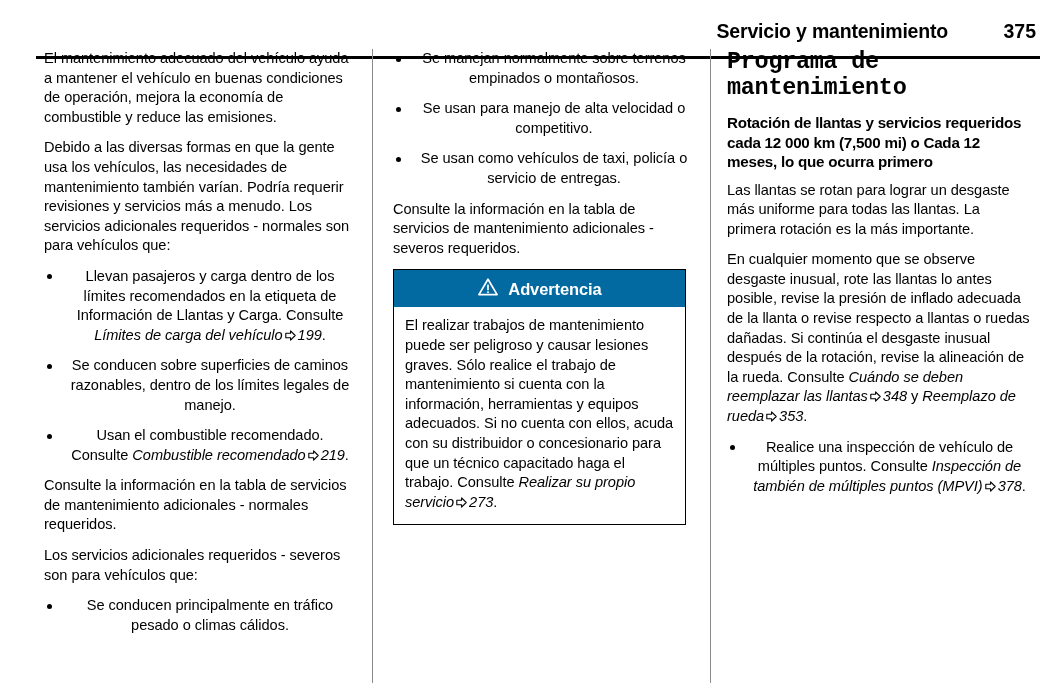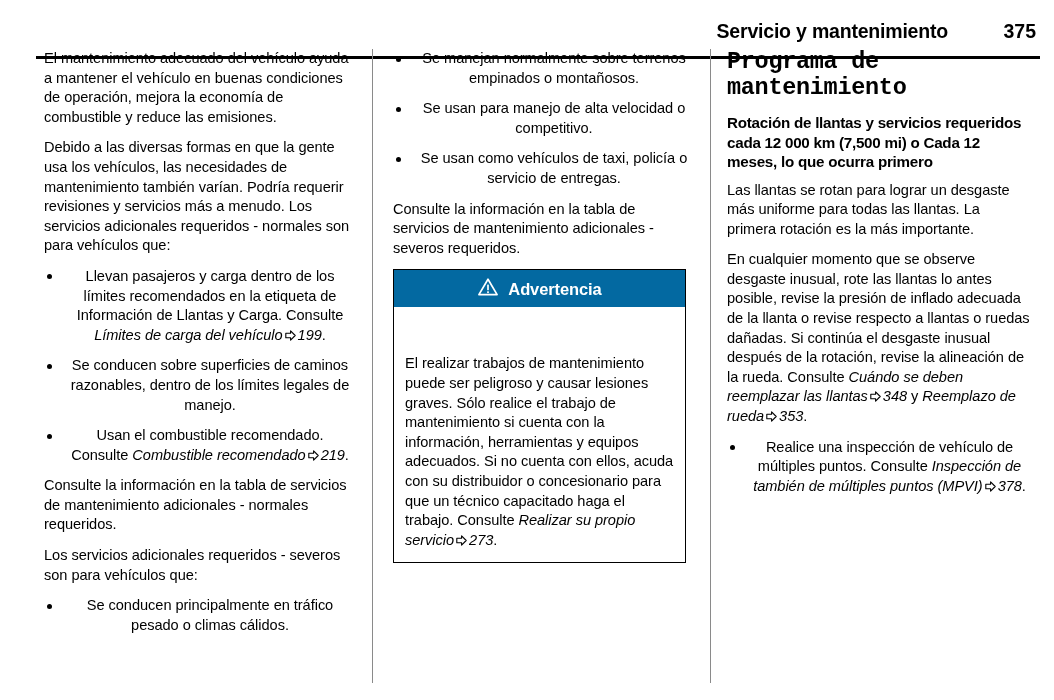--- a/index.html
+++ b/index.html
@@ -164,22 +164,21 @@
     gap: 9px;
   }
   .warning-head .tri { display: block; }
   .warning-title {
     font-size: 16.5px;
     font-weight: bold;
     letter-spacing: -0.1px;
     line-height: 1;
   }
   .warning-body {
-    padding: 16px 11px 12px 11px;
-    margin-top: 31px;
+    padding: 9px 11px 12px 11px;
   }
   .warning-body p {
     margin: 0;
     font-size: 14.6px;
     line-height: 19.6px;
     letter-spacing: -0.05px;
   }
 </style>
 </head>
 <body>

